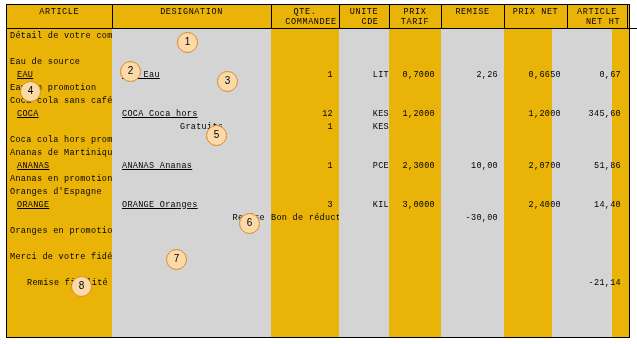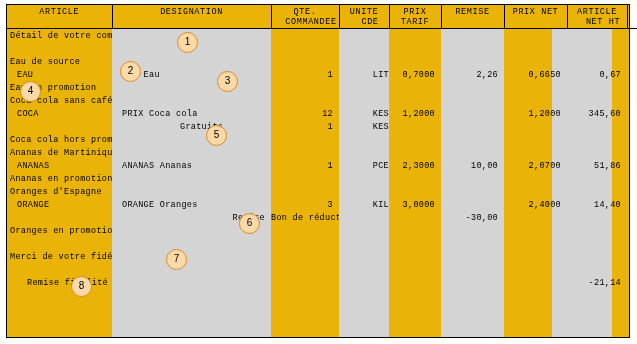--- a/index.html
+++ b/index.html
@@ -54,21 +54,21 @@
     height: 13px;
     vertical-align: middle;
     font-size: 8.5px;
     letter-spacing: 0.3px;
     white-space: nowrap;
     overflow: hidden;
   }
   td.right { text-align: right; padding-right: 6px; }
   td.center { text-align: right; }
   td.left { padding-left: 3px; }
-  td.lpad { padding-left: 10px; }
+  td.lpad { padding-left: 10px; text-decoration: underline; }
   td.lpad2 { padding-left: 20px; }
   td.lpad3 { padding-left: 68px; margin-top: 16px; }
 
   
   .band {
     position: absolute;
     top: 23px;
     bottom: 0;
     background: #d4d4d4;
     z-index: 0;
@@ -180,21 +180,21 @@
           <tr>
             <td class="left">Eau en promotion</td>
             <td class="" colspan="8"></td>
           </tr>
           <tr>
             <td class="left">Coca cola sans caféine</td>
             <td class="" colspan="8"></td>
           </tr>
           <tr>
             <td class="lpad">COCA</td>
-            <td class="lpad">PRIX Coca cola</td>
+            <td class="lpad">COCA Coca hors</td>
             <td class="right">12</td>
             <td class="center">KES</td>
             <td class="right">1,2000</td>
             <td class="right"></td>
             <td class="right">1,2000</td>
             <td class="right">345,60</td>
             <td class="center">3HD</td>
           </tr>
           <tr>
             <td></td>

